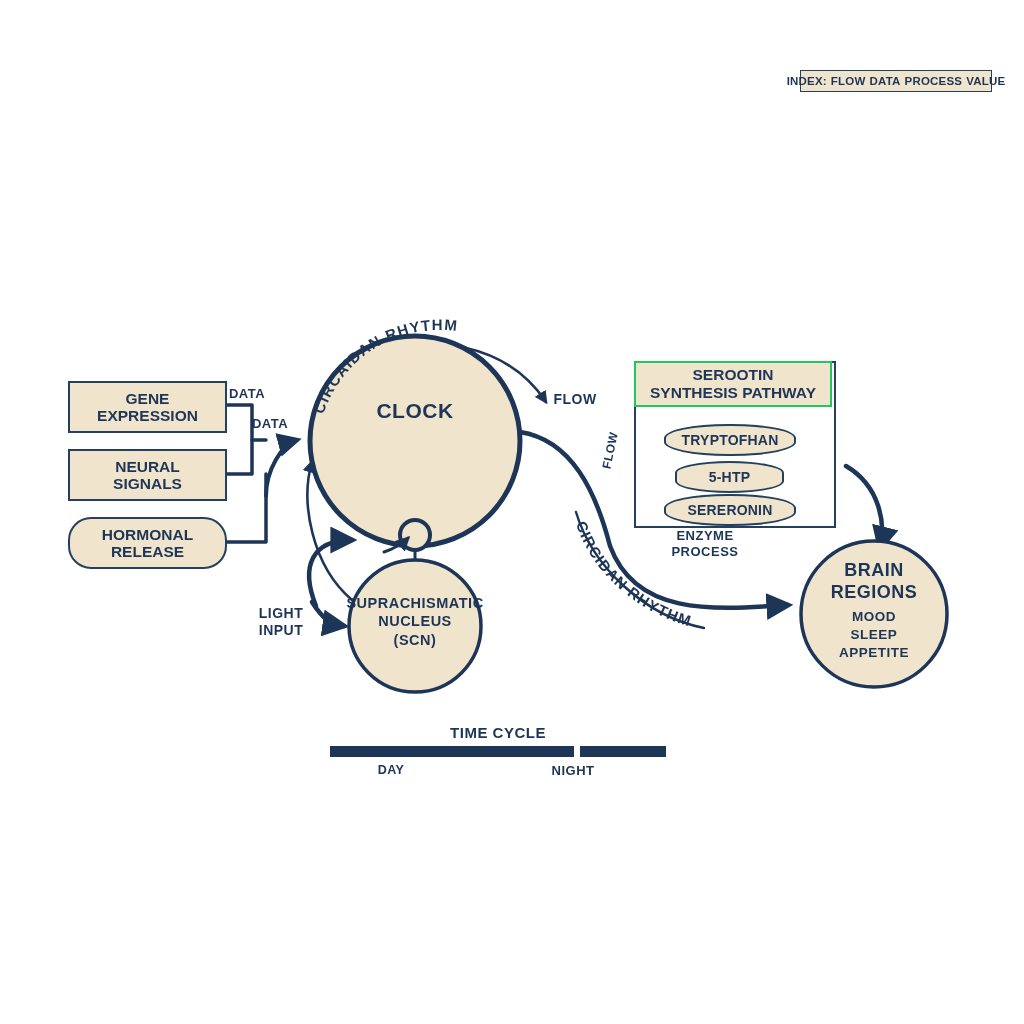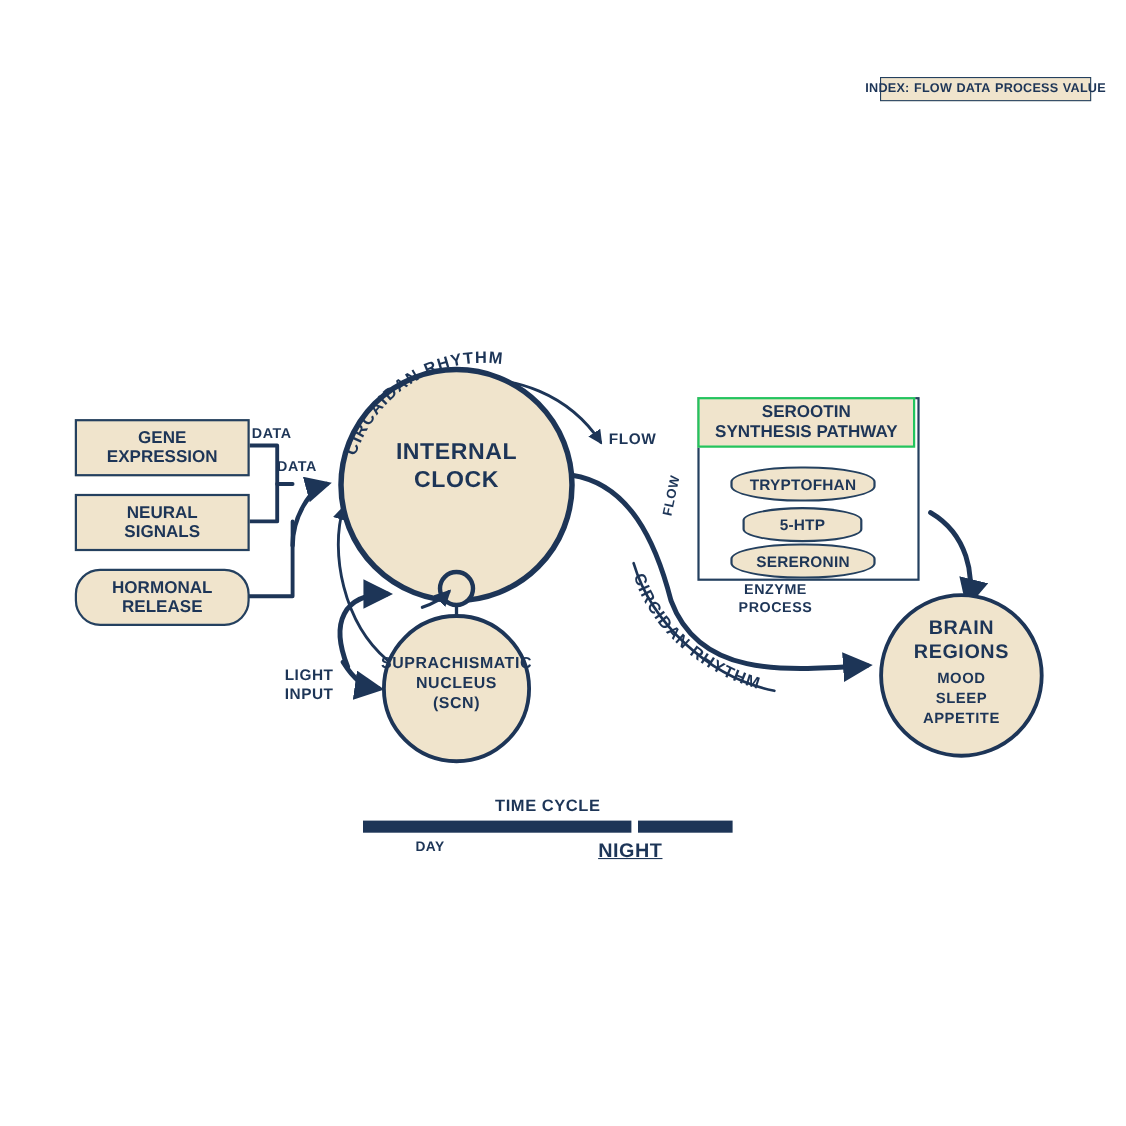--- a/index.html
+++ b/index.html
@@ -65,21 +65,21 @@
   #flowRot{position:absolute;left:592px;top:444px;width:36px;font-size:12px;font-weight:bold;
     transform:rotate(-78deg);transform-origin:center;}
 
   
   #brainLabel{left:812px;top:560px;width:124px;font-size:18px;line-height:1.2;}
   #brainSub{left:812px;top:608px;width:124px;font-size:13.5px;line-height:1.32;font-weight:bold;}
 
   
   #timeTitle{left:398px;top:724px;width:200px;font-size:15px;}
   #dayLabel{left:356px;top:763px;width:70px;font-size:12.5px;}
-  #nightLabel{left:538px;top:763px;width:70px;font-size:18px;text-decoration:underline;}
+  #nightLabel{left:538px;top:763px;width:70px;font-size:13px;}
   .bar{position:absolute;height:11px;background:#1d3557;}
   #barDay{left:330px;top:746px;width:244px;}
   #barNight{left:580px;top:746px;width:86px;}
 </style>
 </head>
 <body>
 
 <div id="stage">
 
   <svg id="canvas" viewBox="0 0 1024 1024">
@@ -159,21 +159,20 @@
   </div>
   <div class="inbox" id="in2">
     <span>HORMONAL</span>
     <span>RELEASE</span>
   </div>
 
   <div class="lbl data-lbl" id="data0">DATA</div>
   <div class="lbl data-lbl" id="data1">DATA</div>
 
   <div class="lbl" id="clockLabel">
-    <div>INTERNAL</div>
     <div>CLOCK</div>
   </div>
 
   <div class="lbl" id="flowLabel">FLOW</div>
   <div class="lbl" id="flowRot">FLOW</div>
 
   <div class="lbl" id="lightLabel">
     <div>LIGHT</div>
     <div>INPUT</div>
   </div>

